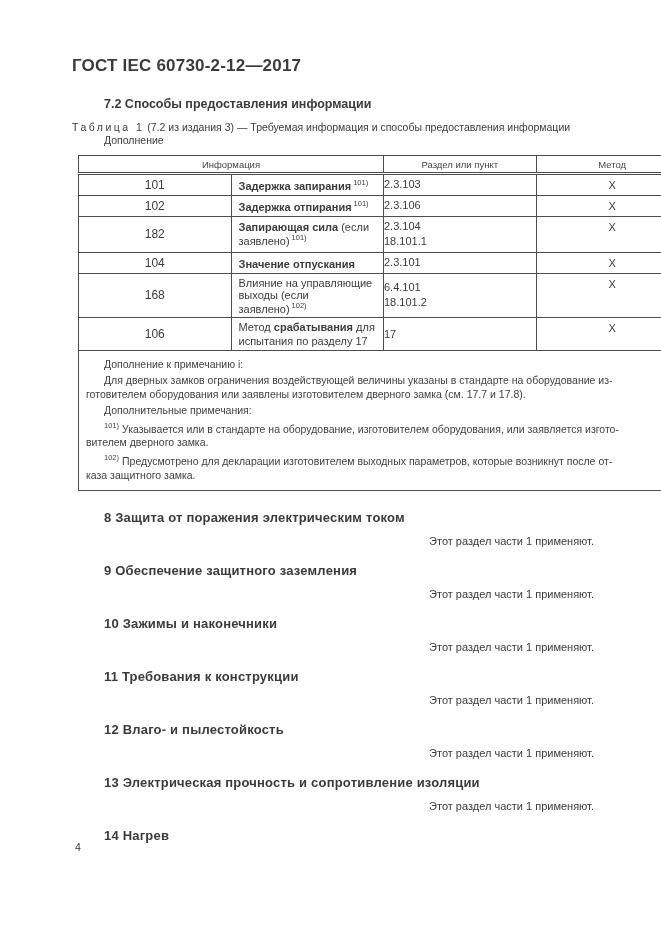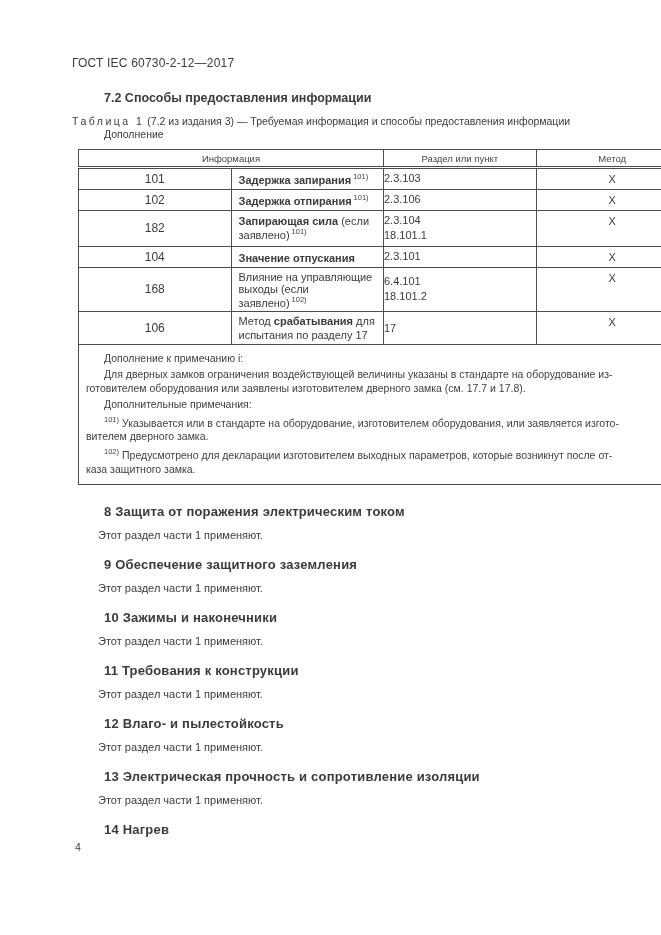--- a/index.html
+++ b/index.html
@@ -6,21 +6,21 @@
   html,body { background:#ffffff; }
   body {
     width:661px; height:935px;
     font-family:"Liberation Sans", sans-serif;
     color:#3b3b3b;
     position:relative;
     overflow:hidden;
   }
   .page { padding:56px 67px 0 72px; }
 
-  .doc-code { font-size:12px; font-weight:normal; letter-spacing:.2px; margin-bottom:21px; }
+  .doc-code { font-size:17px; font-weight:bold; letter-spacing:.2px; margin-bottom:21px; }
 
   .h72 { font-size:12.5px; font-weight:bold; margin-left:32px; margin-bottom:10px; }
 
   .caption { font-size:10.5px; line-height:13px; margin-bottom:8px; }
   .caption-word { letter-spacing:2.5px; }
   .caption-addition { margin-left:32px; }
 
   table.gost {
     margin-left:6px;
     width:611px;
@@ -45,21 +45,21 @@
   .fnote-label { padding-left:18px; margin-top:2px; }
   .fpara { margin-top:2px; }
   .fline { display:block; padding-left:18px; }
   .cline { display:block; }
   sup.fmark { font-size:7.5px; vertical-align:super; margin-right:3px; }
 
   .sections { margin-top:19px; }
   .section { margin-top:16px; }
   .section:first-child { margin-top:0; }
   .section-title { font-size:13px; font-weight:bold; margin-left:32px; letter-spacing:.2px; }
-  .section-body { font-size:11px; margin-left:26px; margin-top:10px; }
+  .section-body { font-size:11px; margin-left:16px; margin-top:10px;text-align:right; }
 
   .page-number { position:absolute; left:75px; top:841px; font-size:10.5px; }
 </style>
 </head>
 <body>
 
 <div class="page">
 
   <div class="doc-code">ГОСТ IEC 60730-2-12—2017</div>
 

